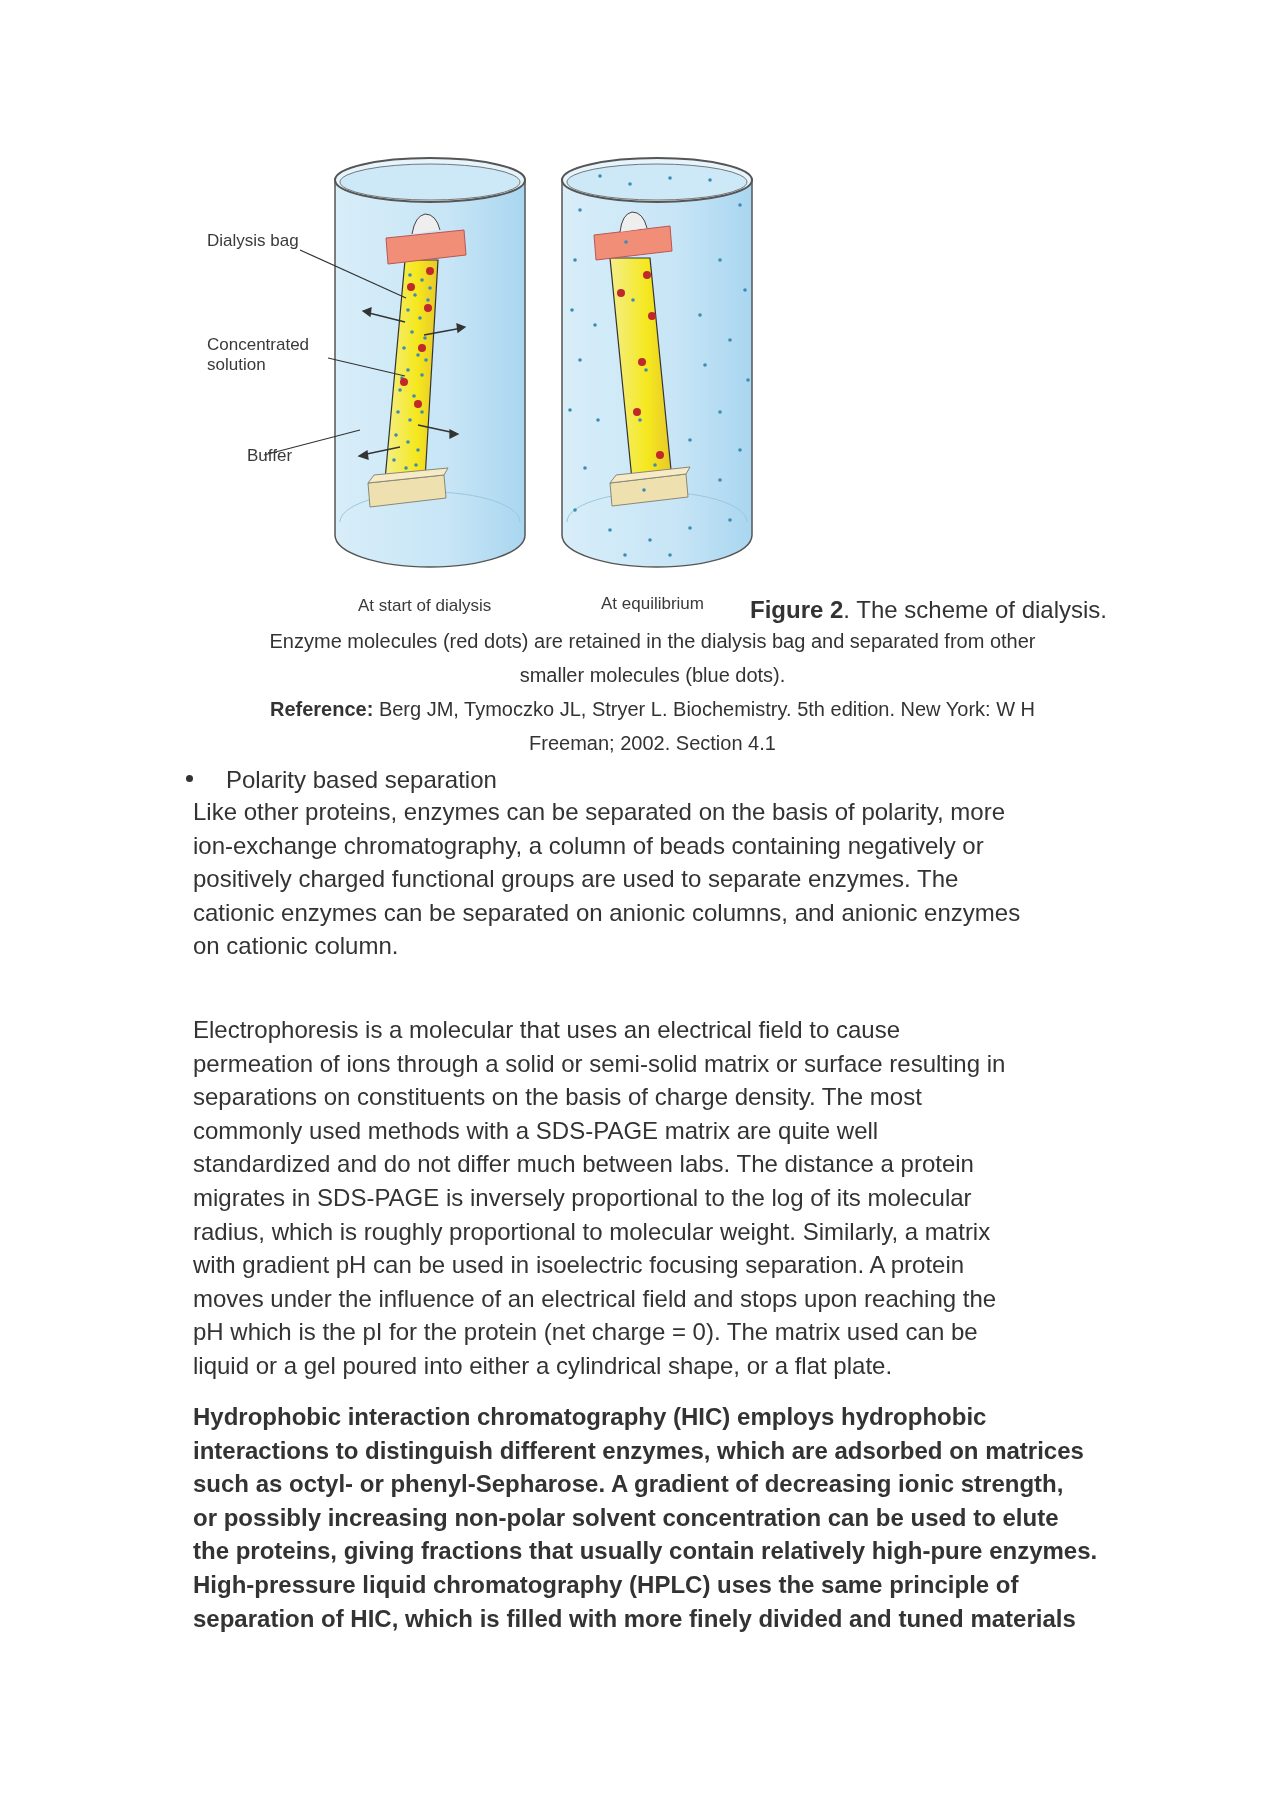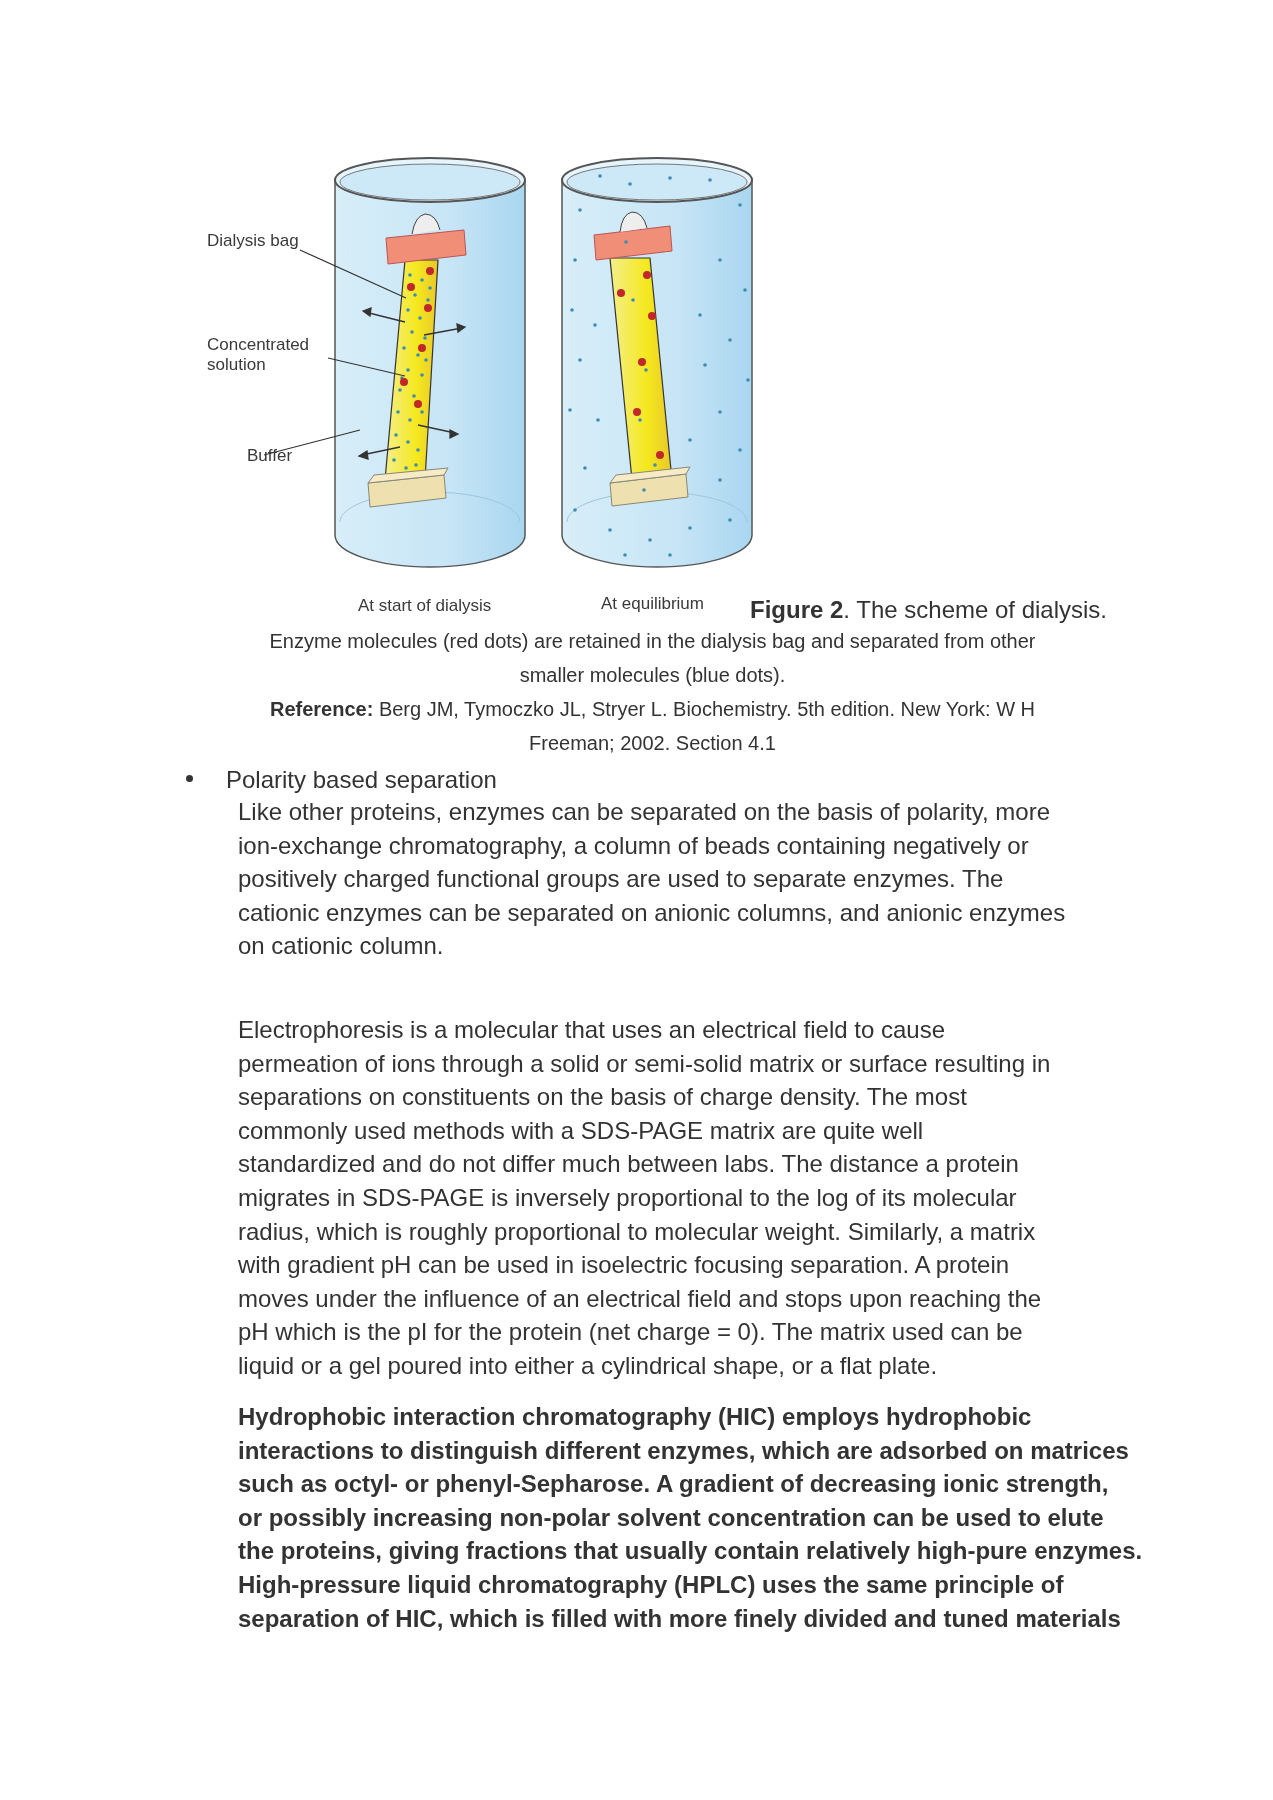--- a/index.html
+++ b/index.html
@@ -7,21 +7,21 @@
        font-family:"Liberation Sans",sans-serif;color:#333333;}
   .figure{position:absolute;left:200px;top:150px;width:600px;height:470px;}
   .fig-label{position:absolute;font-size:17px;color:#3a3a3a;font-family:"Liberation Sans",sans-serif;}
   .caption-line{position:absolute;left:16px;width:1273px;text-align:center;font-size:20px;color:#333;}
   .fig-title{position:absolute;left:750px;top:596px;font-size:24px;color:#333;white-space:nowrap;}
   .bold{font-weight:bold;}
   .bullet{position:absolute;left:186px;top:762px;font-size:24px;white-space:nowrap;}
   .bullet .dot{display:inline-block;width:7px;height:7px;border-radius:50%;background:#333;position:absolute;left:0;top:13px;}
   .bullet .txt{position:absolute;left:40px;top:4px;}
   .para{position:absolute;left:193px;width:920px;font-size:24px;line-height:33.6px;}
-  .para .line{display:block;white-space:nowrap;margin-left:45px;}
+  .para .line{display:block;white-space:nowrap;}
 </style>
 </head>
 <body>
 
 <div class="figure">
   <svg width="600" height="470" viewBox="0 0 600 470">
     <defs>
       <linearGradient id="water" x1="0" x2="1">
         <stop offset="0" stop-color="#d8eef9"></stop>
         <stop offset="0.6" stop-color="#c7e5f6"></stop>

